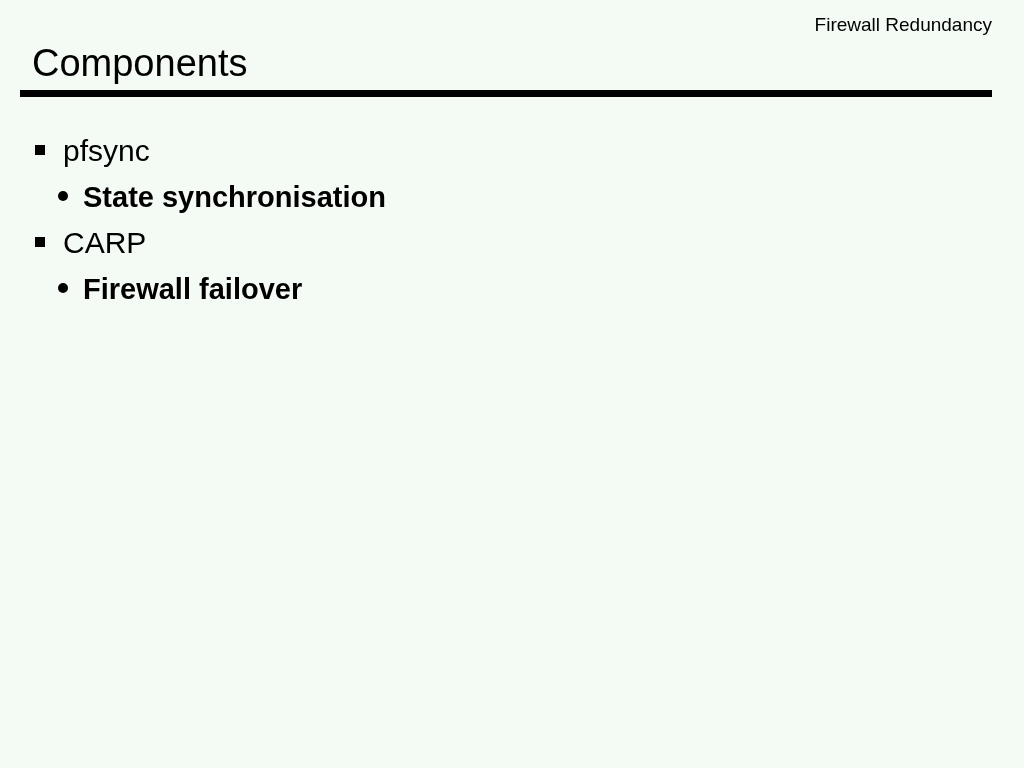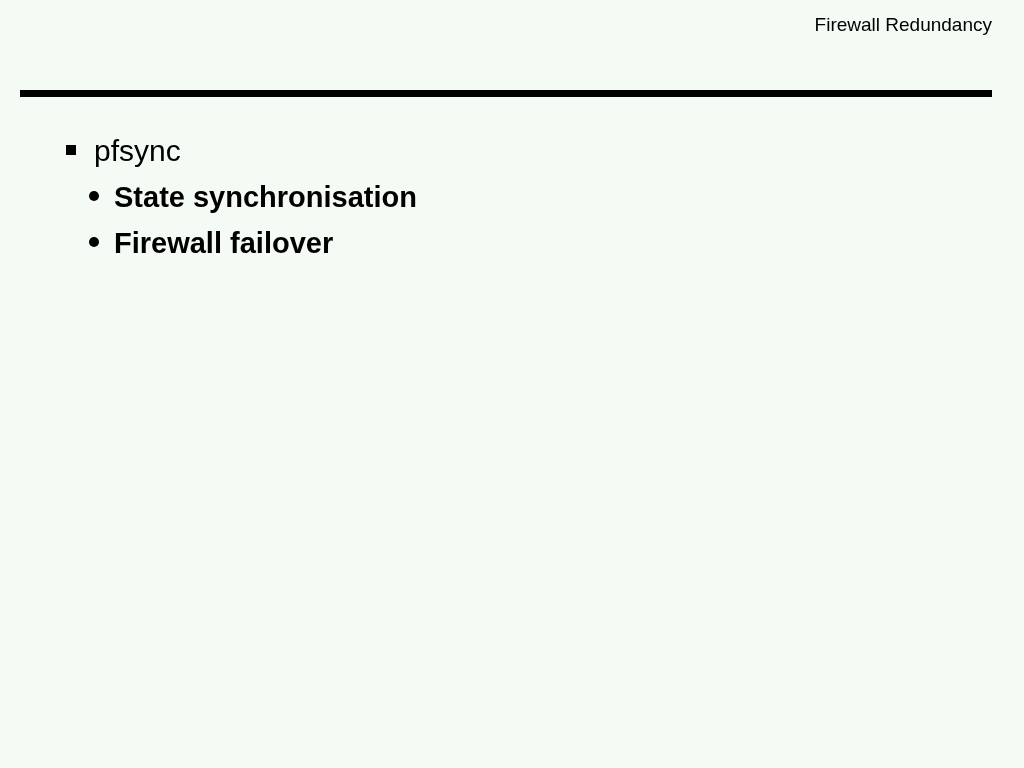--- a/index.html
+++ b/index.html
@@ -45,21 +45,21 @@
   .title-rule {
     position: absolute;
     left: 20px;
     top: 90px;
     width: 972px;
     height: 7px;
     background: #000000;
   }
   .content {
     position: absolute;
-    left: 56px;
+    left: 25px;
     top: 128px;
     width: 940px;
   }
   ul.level1 {
     list-style: none;
     margin: 0;
     padding: 0;
   }
   ul.level1 > li.bullet1 {
     position: relative;
@@ -108,40 +108,45 @@
     white-space: nowrap;
   }
 </style>
 </head>
 <body>
 
 <div class="slide">
 
   <div class="header-label">Firewall Redundancy</div>
 
+  <h1 class="slide-title">Components</h1>
 
   <div class="title-rule"></div>
 
   <div class="content">
     <ul class="level1">
 
       <li class="bullet1">
         <span class="marker1"></span>
         <span class="item-text">pfsync</span>
       </li>
 
       <li class="sub-block">
         <ul class="level2">
           <li class="bullet2">
             <span class="marker2"></span>
             <span class="item-text">State synchronisation</span>
           </li>
         </ul>
       </li>
 
+      <li class="bullet1">
+        <span class="marker1"></span>
+        <span class="item-text">CARP</span>
+      </li>
 
       <li class="sub-block">
         <ul class="level2">
           <li class="bullet2">
             <span class="marker2"></span>
             <span class="item-text">Firewall failover</span>
           </li>
         </ul>
       </li>
 

